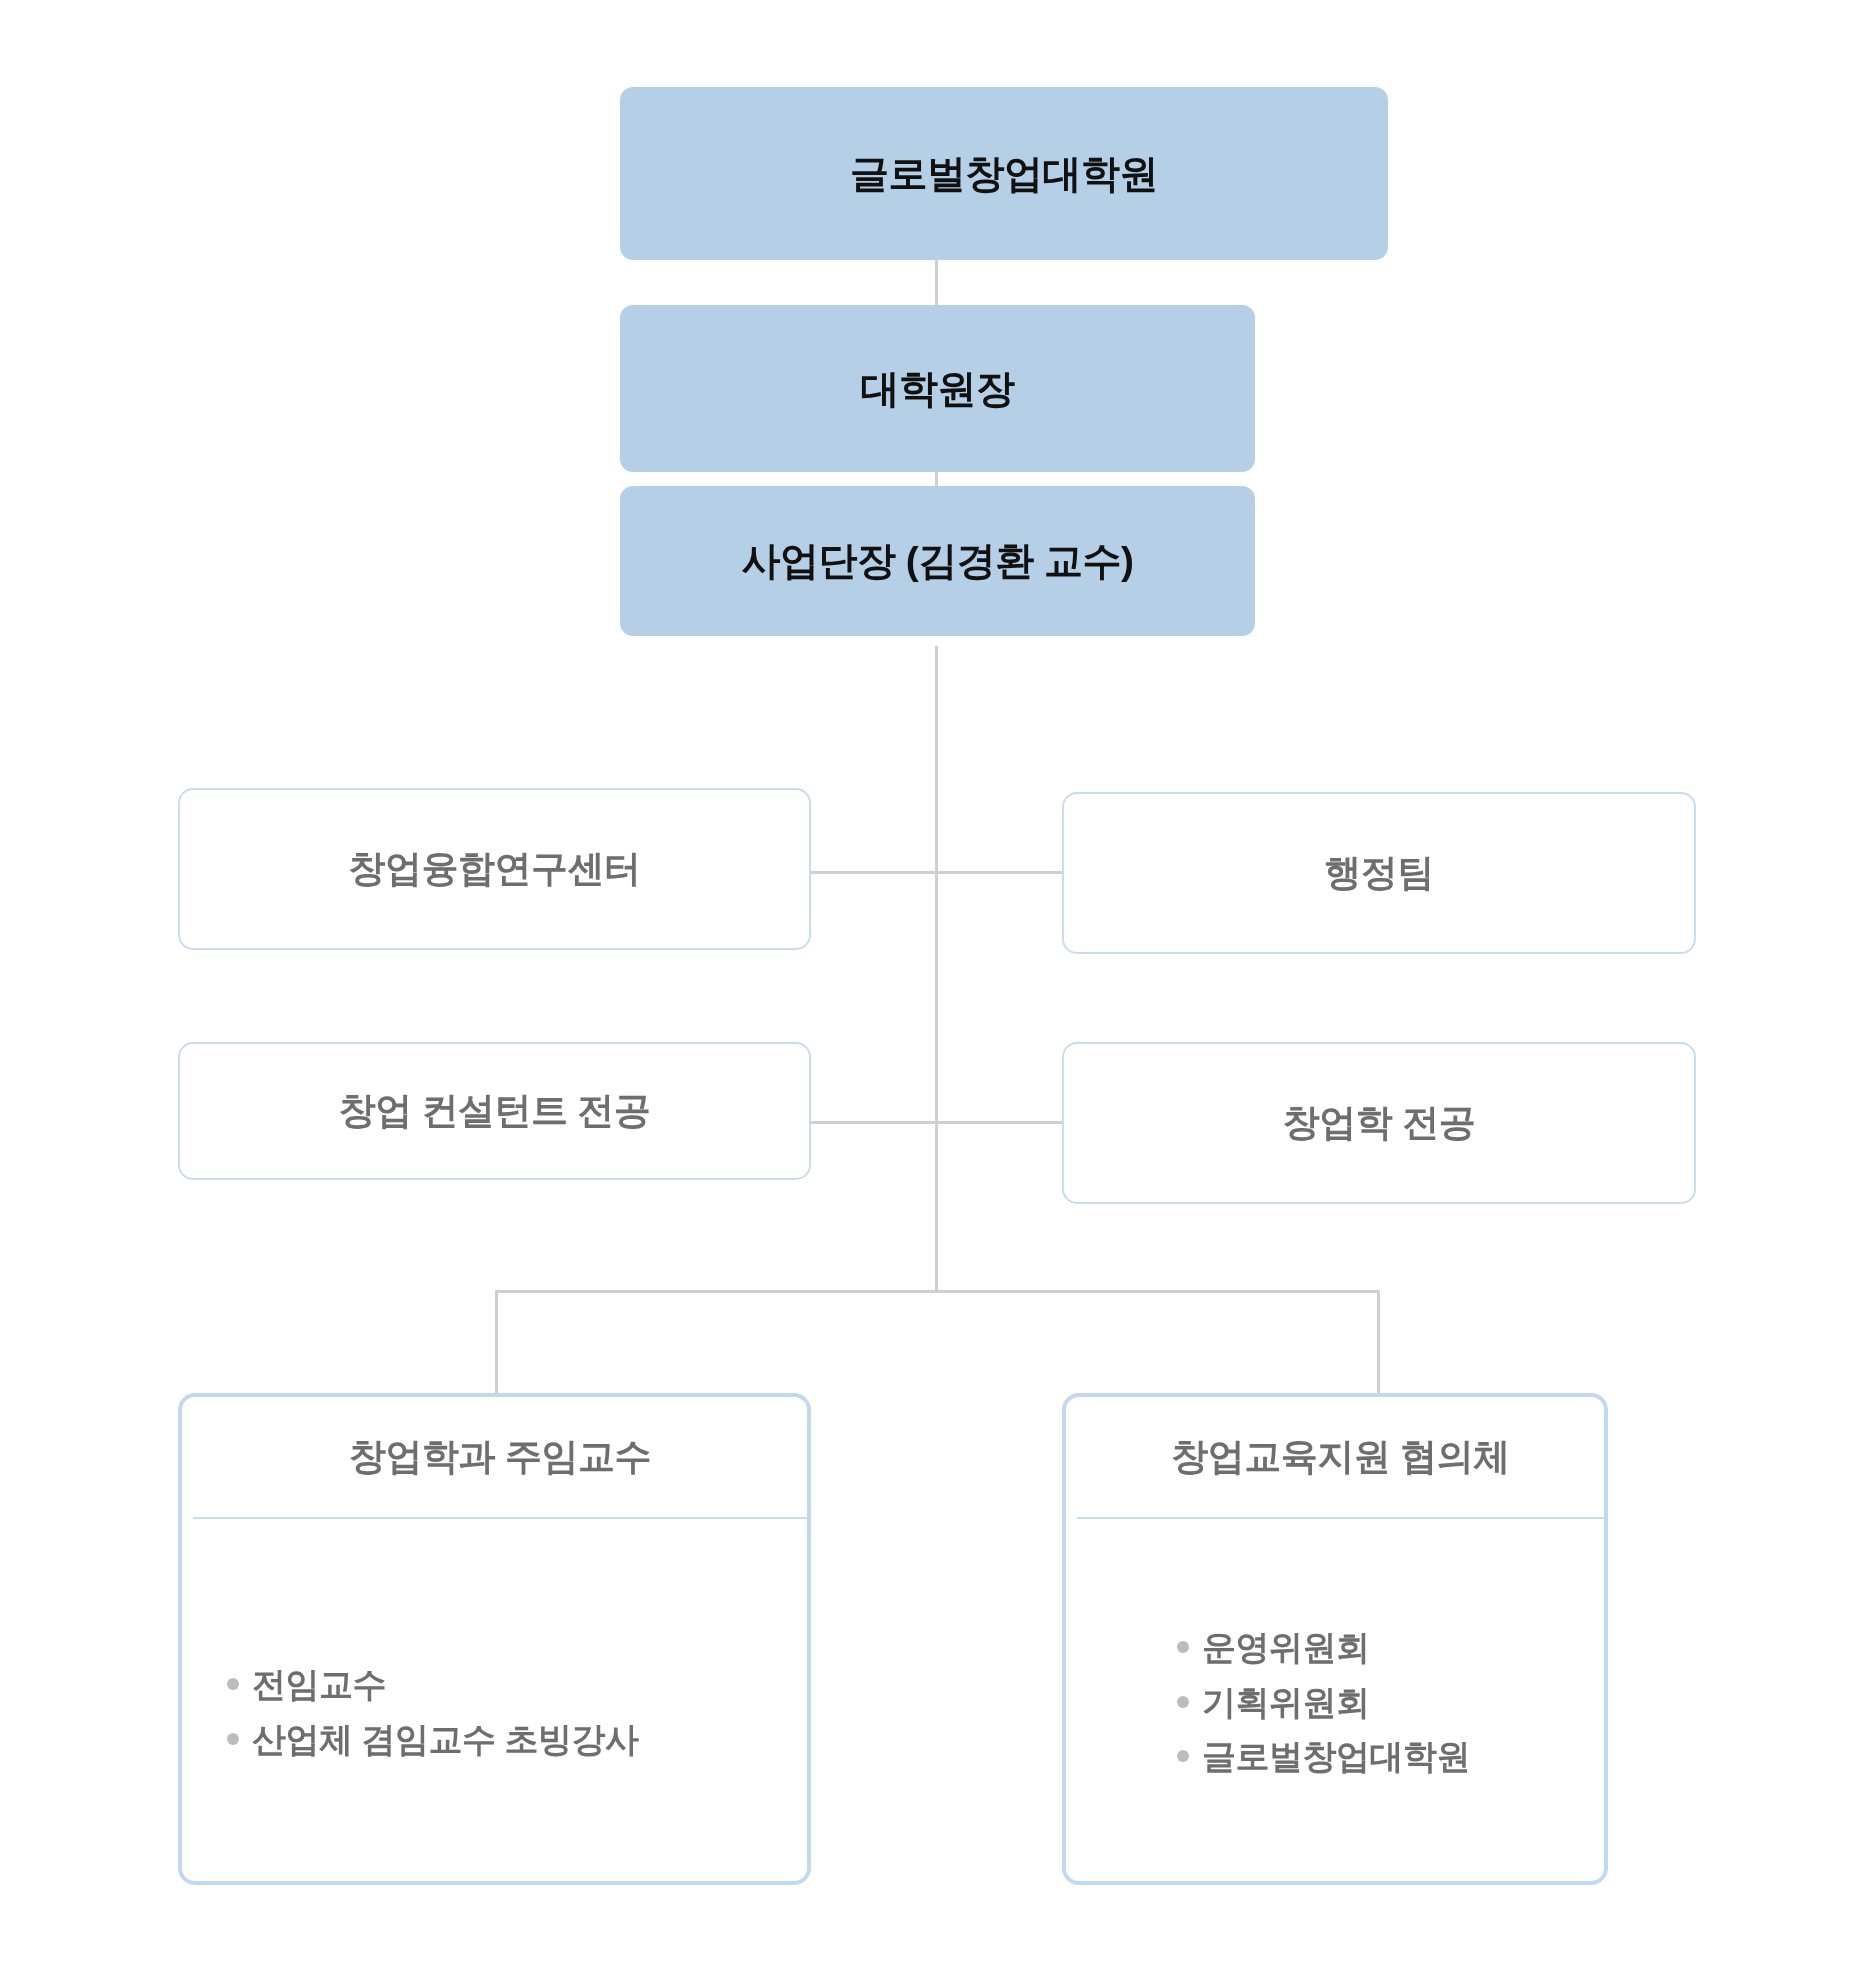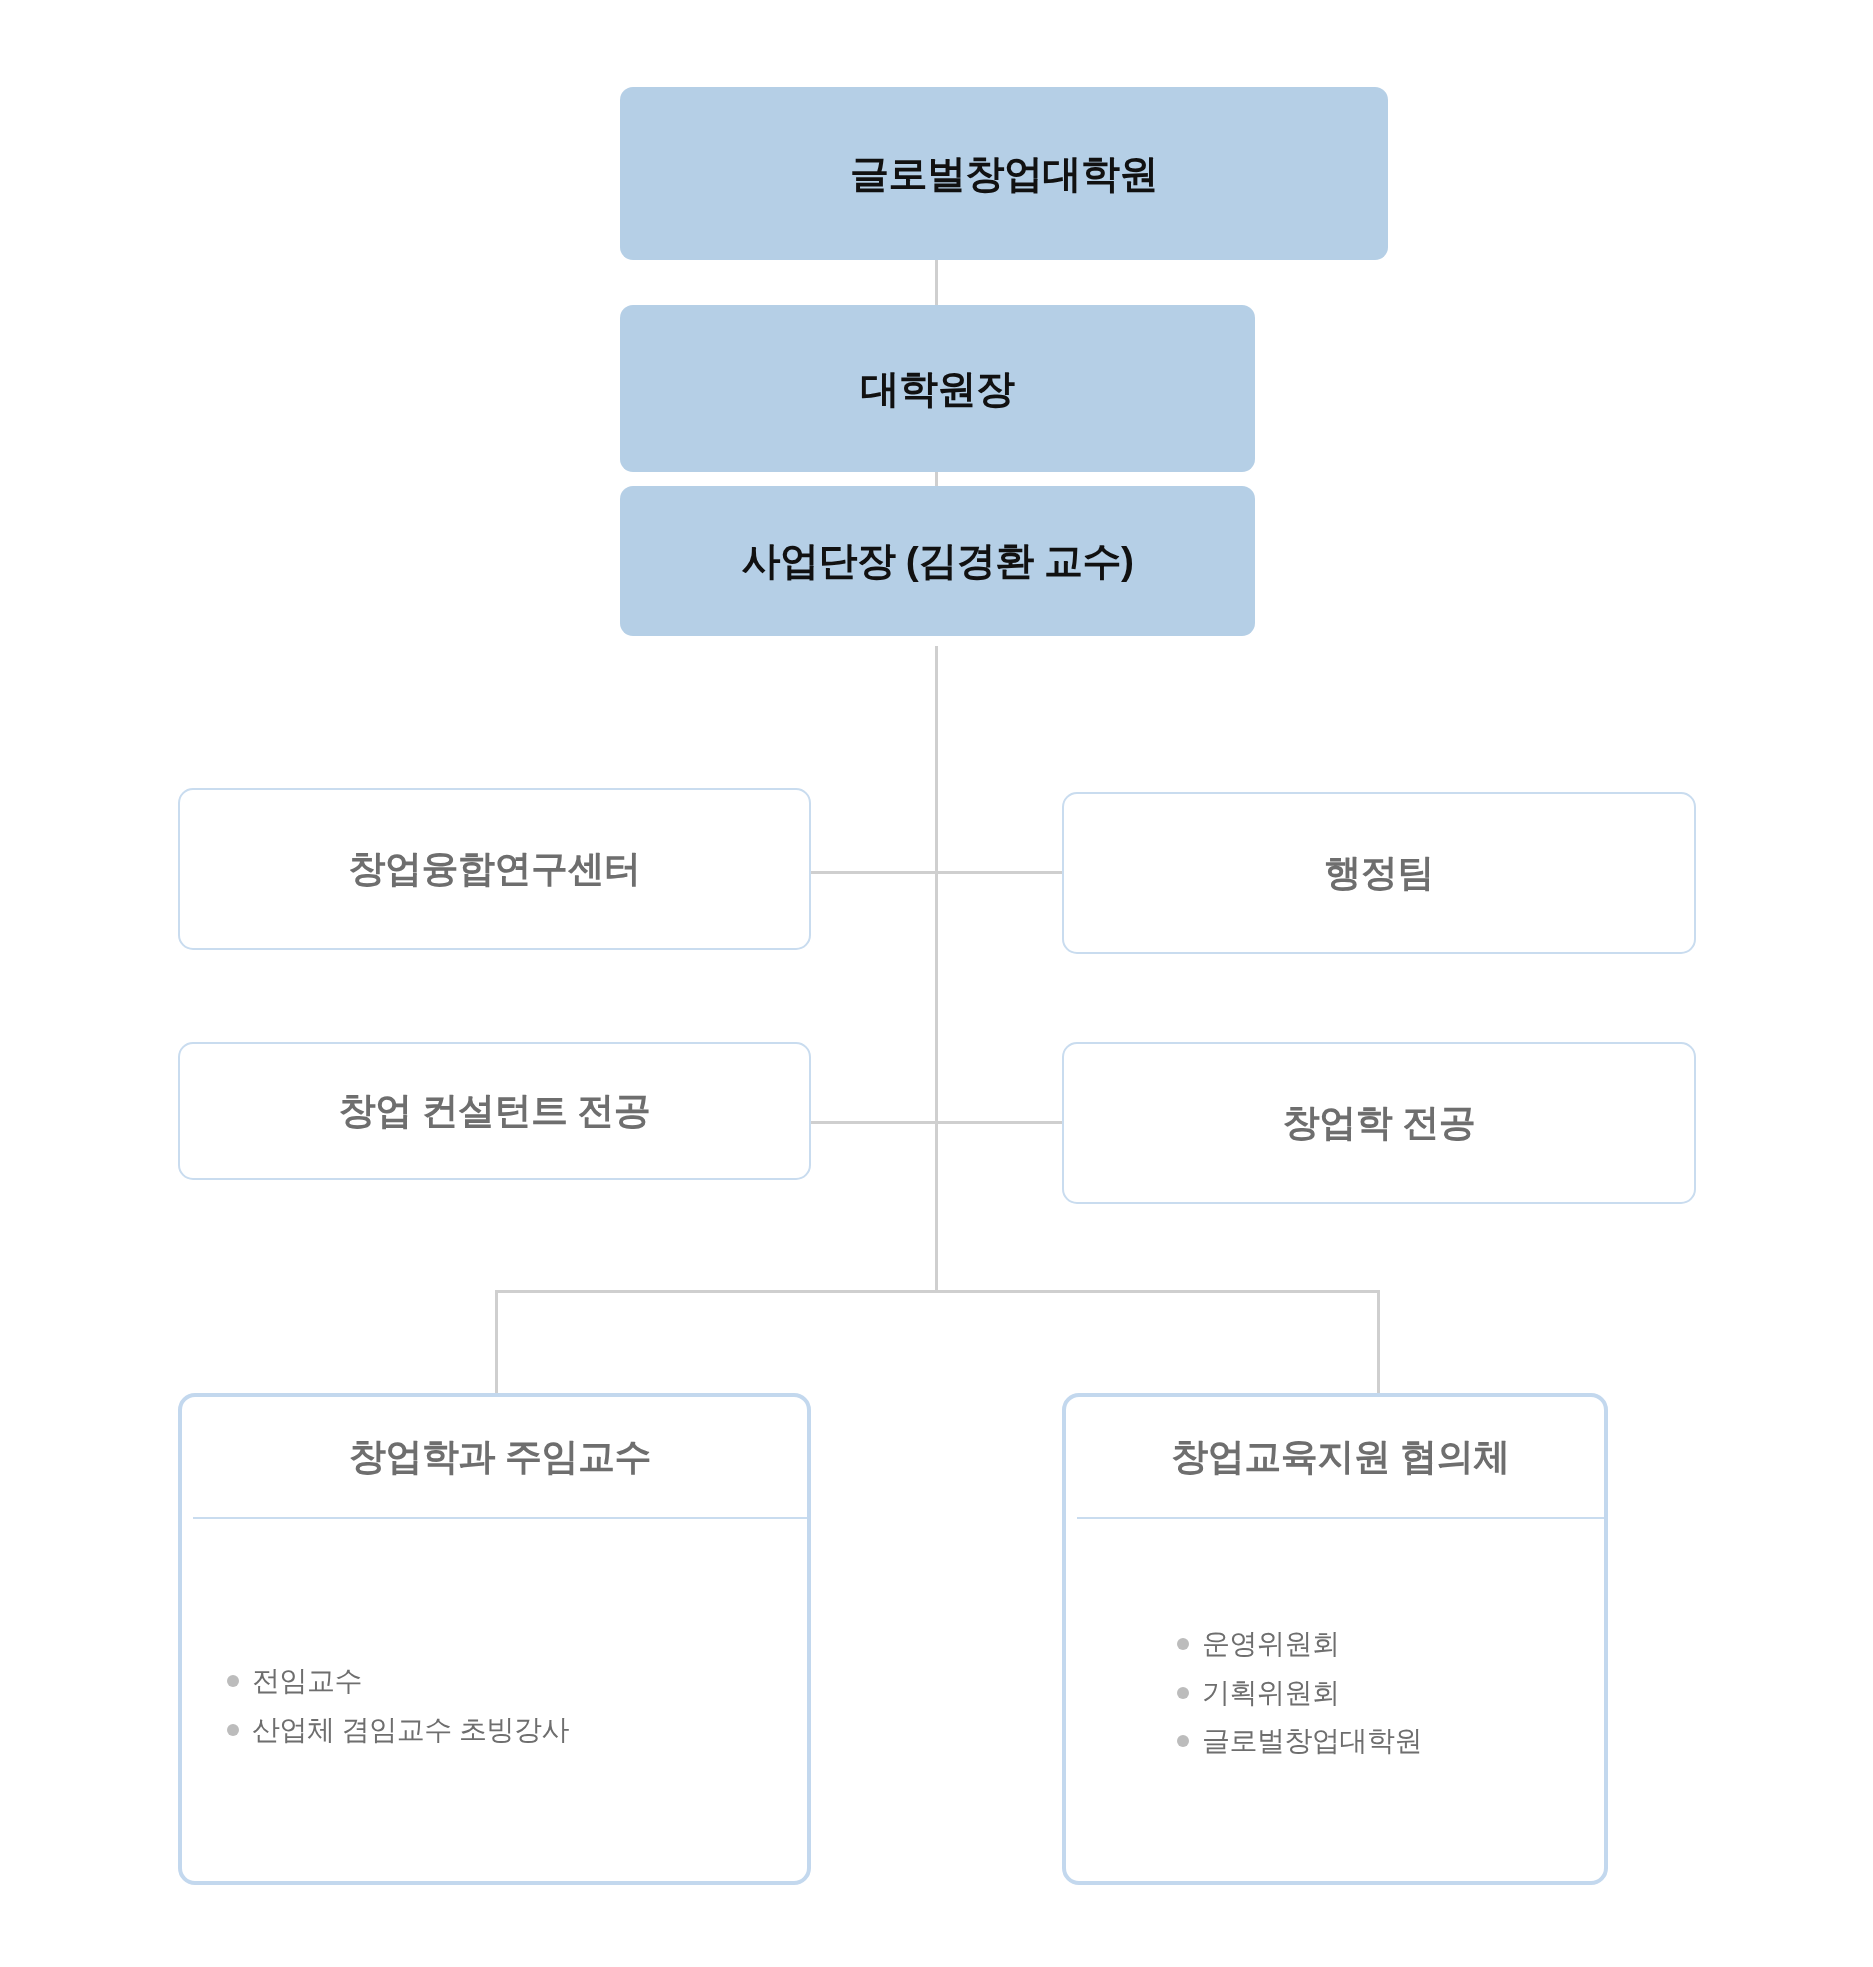--- a/index.html
+++ b/index.html
@@ -93,22 +93,22 @@
     margin: 0;
     padding: 0;
     list-style: none;
   }
   .bullet-list.left-list  { top: 148px; padding-left: 45px; }
   .bullet-list.right-list { top: 111px; padding-left: 111px; }
   .bullet-list li {
     display: flex;
     align-items: center;
     color: #6e6e6e;
-    font-weight: normal;
-    font-size: 28px;
+    font-weight: bold;
+    font-size: 34px;
     letter-spacing: -0.5px;
     line-height: 1.0;
     margin-bottom: 20.6px;
   }
   .bullet-dot {
     width: 12px;
     height: 12px;
     border-radius: 50%;
     background: #bcbcbc;
     margin-right: 13px;

